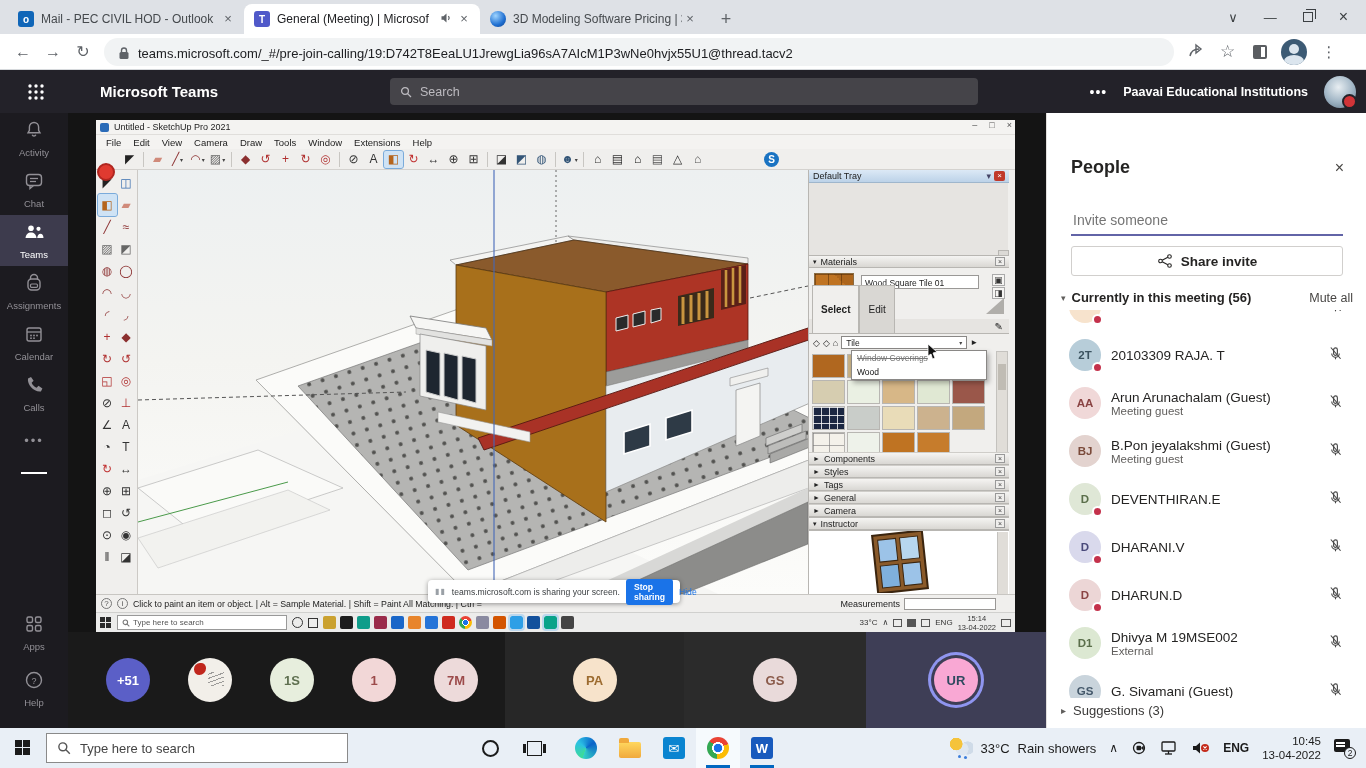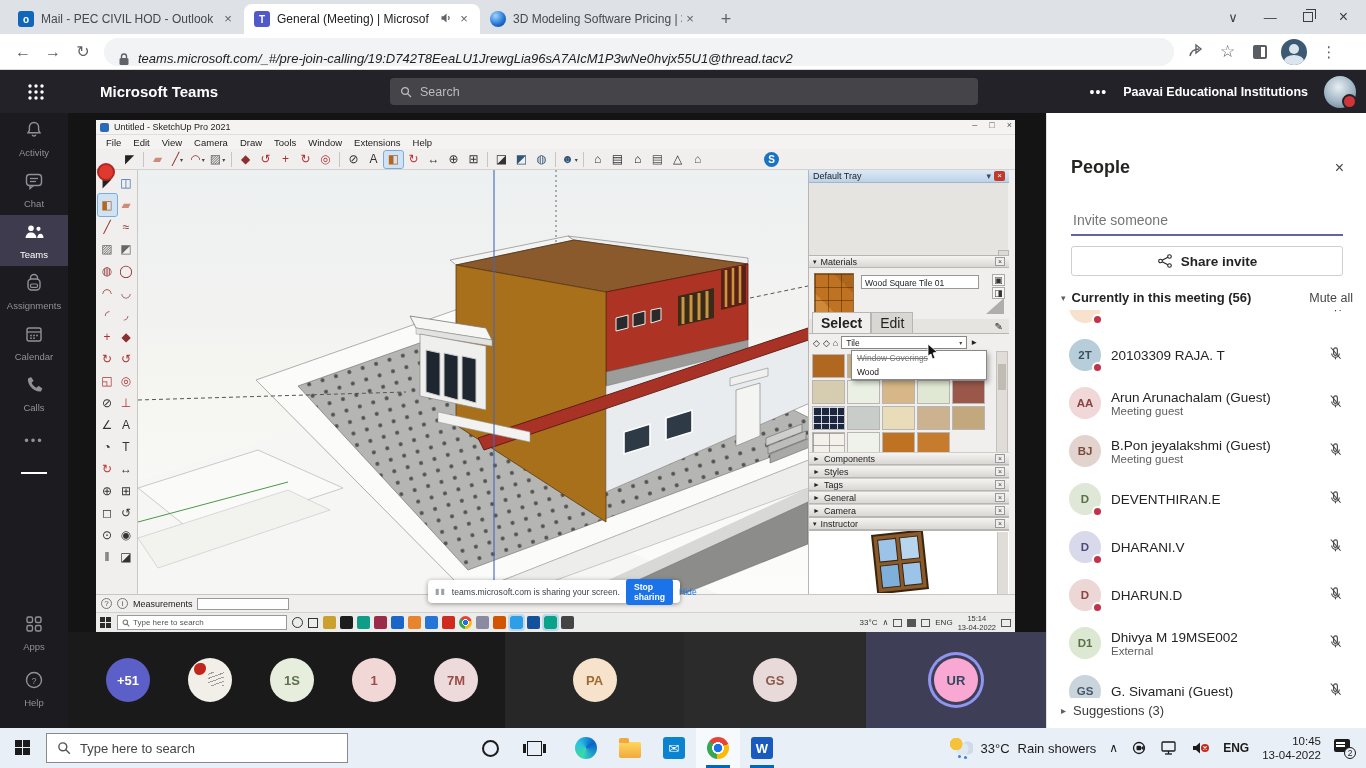--- a/index.html
+++ b/index.html
@@ -18,21 +18,21 @@
   .fav-teams { background:#5059c9; }
   .fav-sphere { border-radius:50%; background:radial-gradient(circle at 35% 30%, #9fd4ff, #1f6fd1 60%, #0b3e8a); }
   .newtab { width:28px; height:28px; font-size:18px; color:#5f6368; text-align:center; line-height:26px; margin-left:6px; }
   #win-controls { position:absolute; right:0; top:0; height:34px; display:flex; align-items:center; gap:26px; padding-right:18px; color:#3c4043; font-size:13px; }
   .restore-ic { width:10px; height:10px; border:1px solid #3c4043; position:relative; }
   .restore-ic::before { content:""; position:absolute; left:2px; top:-4px; width:9px; height:9px; border-top:1px solid #3c4043; border-right:1px solid #3c4043; }
 
   
   #chrome-bar { left:0; top:34px; width:1366px; height:36px; background:#fff; border-bottom:1px solid #d6d9dc; display:flex; align-items:center; }
   .nav-ic { font-size:16px; color:#5f6368; width:30px; text-align:center; }
-  #omnibox { width:1070px; height:28px; background:#f1f3f4; border-radius:14px; margin-left:6px; display:flex; align-items:flex-end; padding:0 14px;font-style:italic; }
+  #omnibox { width:1070px; height:28px; background:#f1f3f4; border-radius:14px; margin-left:6px; display:flex; align-items:flex-start; padding:8px 14px; }
   #omnibox .url { font-size:13px; color:#202124; white-space:nowrap; overflow:hidden; margin-left:8px; }
   .bar-ic { margin-left:14px; color:#5f6368; }
   .sidebar-ic { width:14px; height:14px; background:#5a5d61; border-radius:2px; position:relative; }
   .sidebar-ic::before { content:""; position:absolute; right:2px; top:2px; bottom:2px; width:4px; background:#fff; }
   .profile-av { width:26px; height:26px; border-radius:50%; background:#3c5a74; position:relative; overflow:hidden; }
   .profile-av::before { content:""; position:absolute; left:8px; top:5px; width:10px; height:10px; border-radius:50%; background:#dbe5ee; }
   .profile-av::after { content:""; position:absolute; left:3px; top:16px; width:20px; height:12px; border-radius:50% 50% 0 0; background:#dbe5ee; }
 
   
   #teams-header { left:0; top:70px; width:1366px; height:43px; background:#232229; display:flex; align-items:center; color:#fff; }
@@ -84,21 +84,21 @@
   .sec-head { display:flex; align-items:center; padding:0 4px; height:13px; background:linear-gradient(#f5f4f2,#d9d7d3); border:1px solid #b8b6b2; border-left:0; border-right:0; }
   .sec-head .cap { flex:1; font-size:9px; }
   .sec-x { width:10px; height:9px; border:1px solid #999; font-size:7px; line-height:7px; text-align:center; color:#444; background:#efeeec; }
   #mat-section { left:0; top:85px; width:200px; }
   #mat-body { position:relative; height:51px; background:#f0efed; }
   #mat-thumb { position:absolute; left:5px; top:5px; width:40px; height:40px; background-color:#bf7322; background-image:linear-gradient(90deg,rgba(60,30,0,.45) 1px,transparent 1px),linear-gradient(rgba(60,30,0,.45) 1px,transparent 1px),linear-gradient(45deg,rgba(255,200,120,.25) 25%,transparent 25% 75%,rgba(120,60,10,.25) 75%); background-size:13px 13px,13px 13px,100% 100%; border:1px solid #8a6a40; }
   #mat-name { position:absolute; left:52px; top:7px; width:118px; height:14px; background:#fff; border:1px solid #9a9896; font-size:8.5px; padding:2px 3px; white-space:nowrap; overflow:hidden; }
   .mat-mini { position:absolute; right:4px; width:13px; height:12px; border:1px solid #aaa; background:#f6f5f3; font-size:9px; line-height:11px; text-align:center; color:#333; }
   #mat-tri { position:absolute; right:5px; top:30px; width:0; height:0; border-left:18px solid transparent; border-bottom:16px solid #b0aeaa; }
   #mat-tabs { display:flex; align-items:flex-end; height:15px; background:#e6e4e1; border-bottom:1px solid #b8b6b2; padding-left:3px; position:relative; }
-  .mtab { font-size:14px; padding:2px 8px; border:1px solid #b8b6b2; border-bottom:0; background:#d9d7d3; }
+  .mtab { font-size:10px; padding:18px 8px; border:1px solid #b8b6b2; border-bottom:0; background:#d9d7d3; }
   .mtab.on { background:#f0efed; font-weight:bold; }
   #mat-pencil { position:absolute; right:6px; top:2px; font-size:10px; }
   #mat-nav { display:flex; align-items:center; height:17px; background:#f0efed; gap:3px; padding:0 4px; position:relative; }
   #mat-dd { width:126px; height:13px; background:#fff; border:1px solid #8a8886; font-size:8.5px; display:flex; align-items:center; padding:0 4px; }
   #mat-dd .v { flex:1; }
   #swatch-area { position:relative; width:200px; height:114px; background:#f0efed; }
   #su-swatches { position:absolute; left:3px; top:3px; width:180px; display:flex; flex-wrap:wrap; gap:2px; }
   .sw { width:33px; height:24px; border:1px solid #b8b6b2; }
   .sw.grid { background-image:linear-gradient(90deg,rgba(255,255,255,.8) 1px,transparent 1px),linear-gradient(rgba(255,255,255,.8) 1px,transparent 1px); background-size:8px 8px; }
   .sw.cross { background-image:linear-gradient(90deg,rgba(120,120,120,.6) 1px,transparent 1px),linear-gradient(rgba(120,120,120,.6) 1px,transparent 1px); background-size:16px 12px; }
@@ -780,20 +780,21 @@
               </g>
             </svg>
             <div id="instr-scroll"></div>
           </div>
         </div>
       </div>
 
       <div class="abs" id="su-status">
         <span class="st-circle">?</span>
         <span class="st-circle">i</span>
+        <span id="st-text">Click to paint an item or object. | Alt = Sample Material. | Shift = Paint All Matching. | Ctrl =</span>
         <span id="meas">
           <span>Measurements</span>
           <span id="meas-box"></span>
         </span>
       </div>
 
       <div class="abs" id="inner-tb">
         <span class="mini-start">
             <i></i>
             <i></i>

